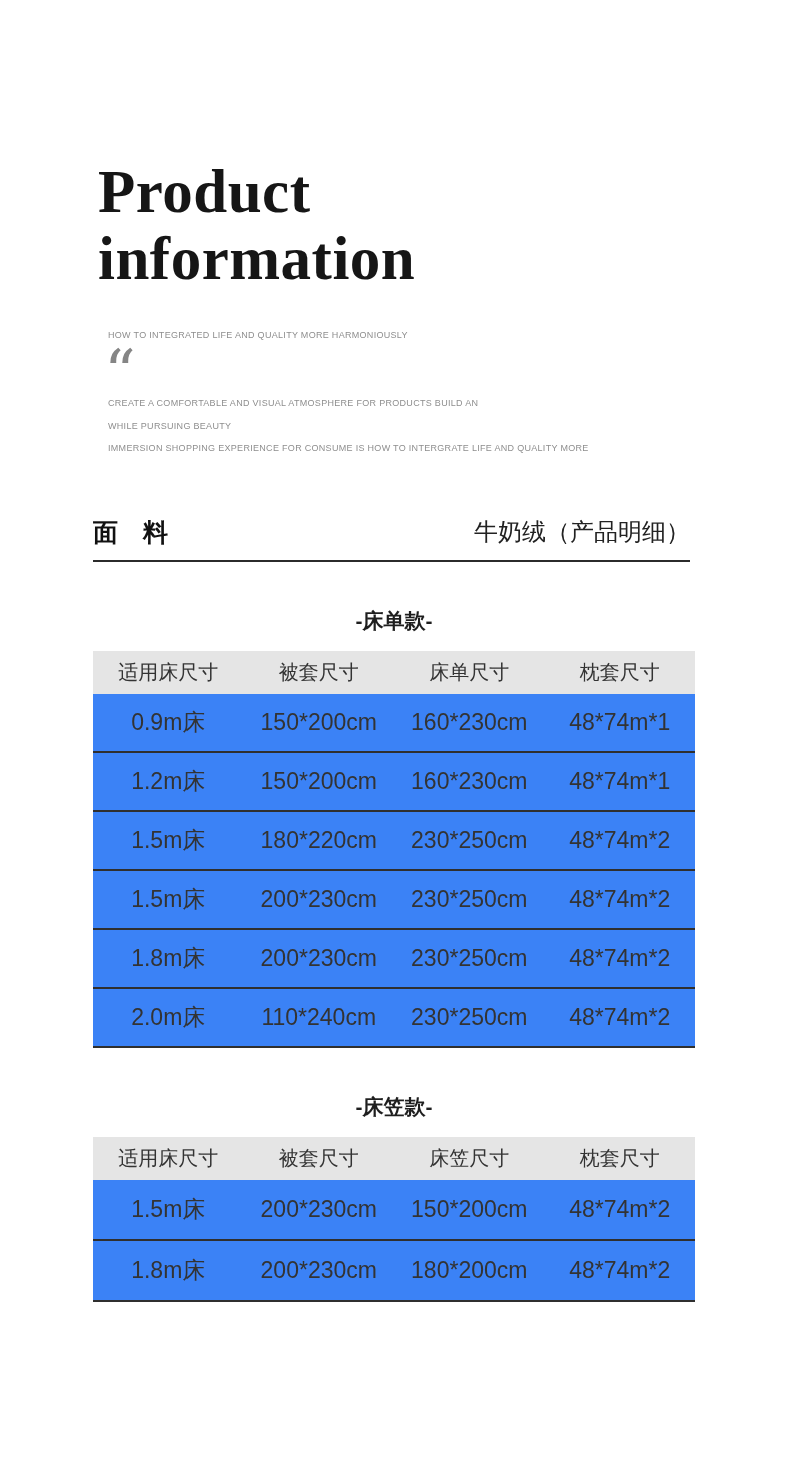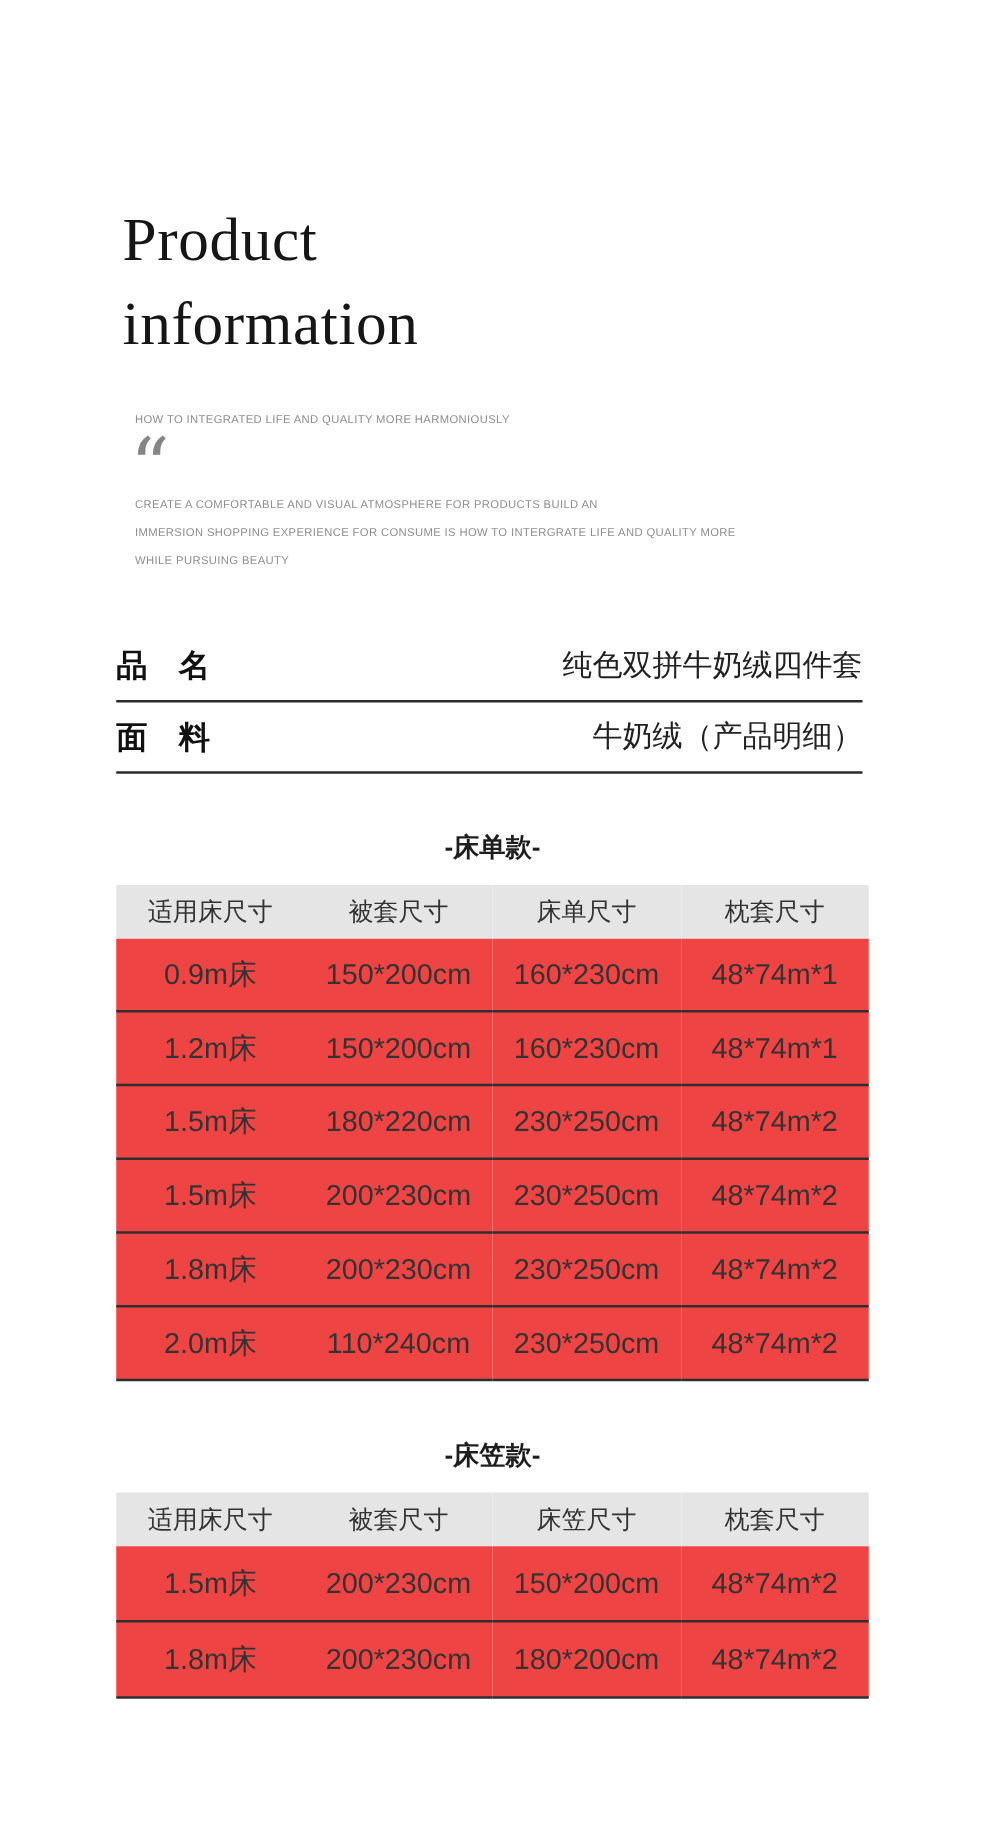--- a/index.html
+++ b/index.html
@@ -14,23 +14,23 @@
 
   
   .title-row {
     display: flex;
     justify-content: space-between;
     align-items: flex-end;
     margin: 158px 72px 0 98px;
   }
   .title-en {
     font-family: "Liberation Serif", serif;
-    font-size: 49px;
+    font-size: 61px;
     line-height: 67px;
-    font-weight: 400;
+    font-weight: 700;
     color: #161616;
     letter-spacing: 0.5px;
   }
   .title-cn {
     font-size: 44px;
     line-height: 48px;
     letter-spacing: 3px;
     color: #161616;
     padding-bottom: 5px;
     white-space: nowrap;
@@ -108,49 +108,45 @@
     font-weight: normal;
     color: #333333;
     text-align: center;
   }
   table.size-table td {
     height: 55px;
     font-size: 23px;
     color: #333333;
     text-align: center;
     border-bottom: 2px solid #2f2f2f;
-    background: #ef4444;
+    background: #3b82f6;
   }
   table.size-table.fitted td { height: 57px; }
 </style>
 </head>
 <body>
 
 <div class="title-row">
   <div class="title-en">
     <div>Product</div>
     <div>information</div>
   </div>
 </div>
 
 <div class="tagline">HOW TO INTEGRATED LIFE AND QUALITY MORE HARMONIOUSLY</div>
 
 <div class="quote-mark">“</div>
 
 <div class="desc">
   <div>CREATE A COMFORTABLE AND VISUAL ATMOSPHERE FOR PRODUCTS BUILD AN</div>
+  <div>WHILE PURSUING BEAUTY</div>
   <div>IMMERSION SHOPPING EXPERIENCE FOR CONSUME IS HOW TO INTERGRATE LIFE AND QUALITY MORE</div>
-  <div>WHILE PURSUING BEAUTY</div>
 </div>
 
 <div class="specs">
-  <div class="spec-row">
-    <span class="spec-label">品　名</span>
-    <span class="spec-value">纯色双拼牛奶绒四件套</span>
-  </div>
   <div class="spec-row">
     <span class="spec-label">面　料</span>
     <span class="spec-value">牛奶绒（产品明细）</span>
   </div>
 </div>
 
 <div class="section-title">-床单款-</div>
 
 <table class="size-table">
   <thead>

